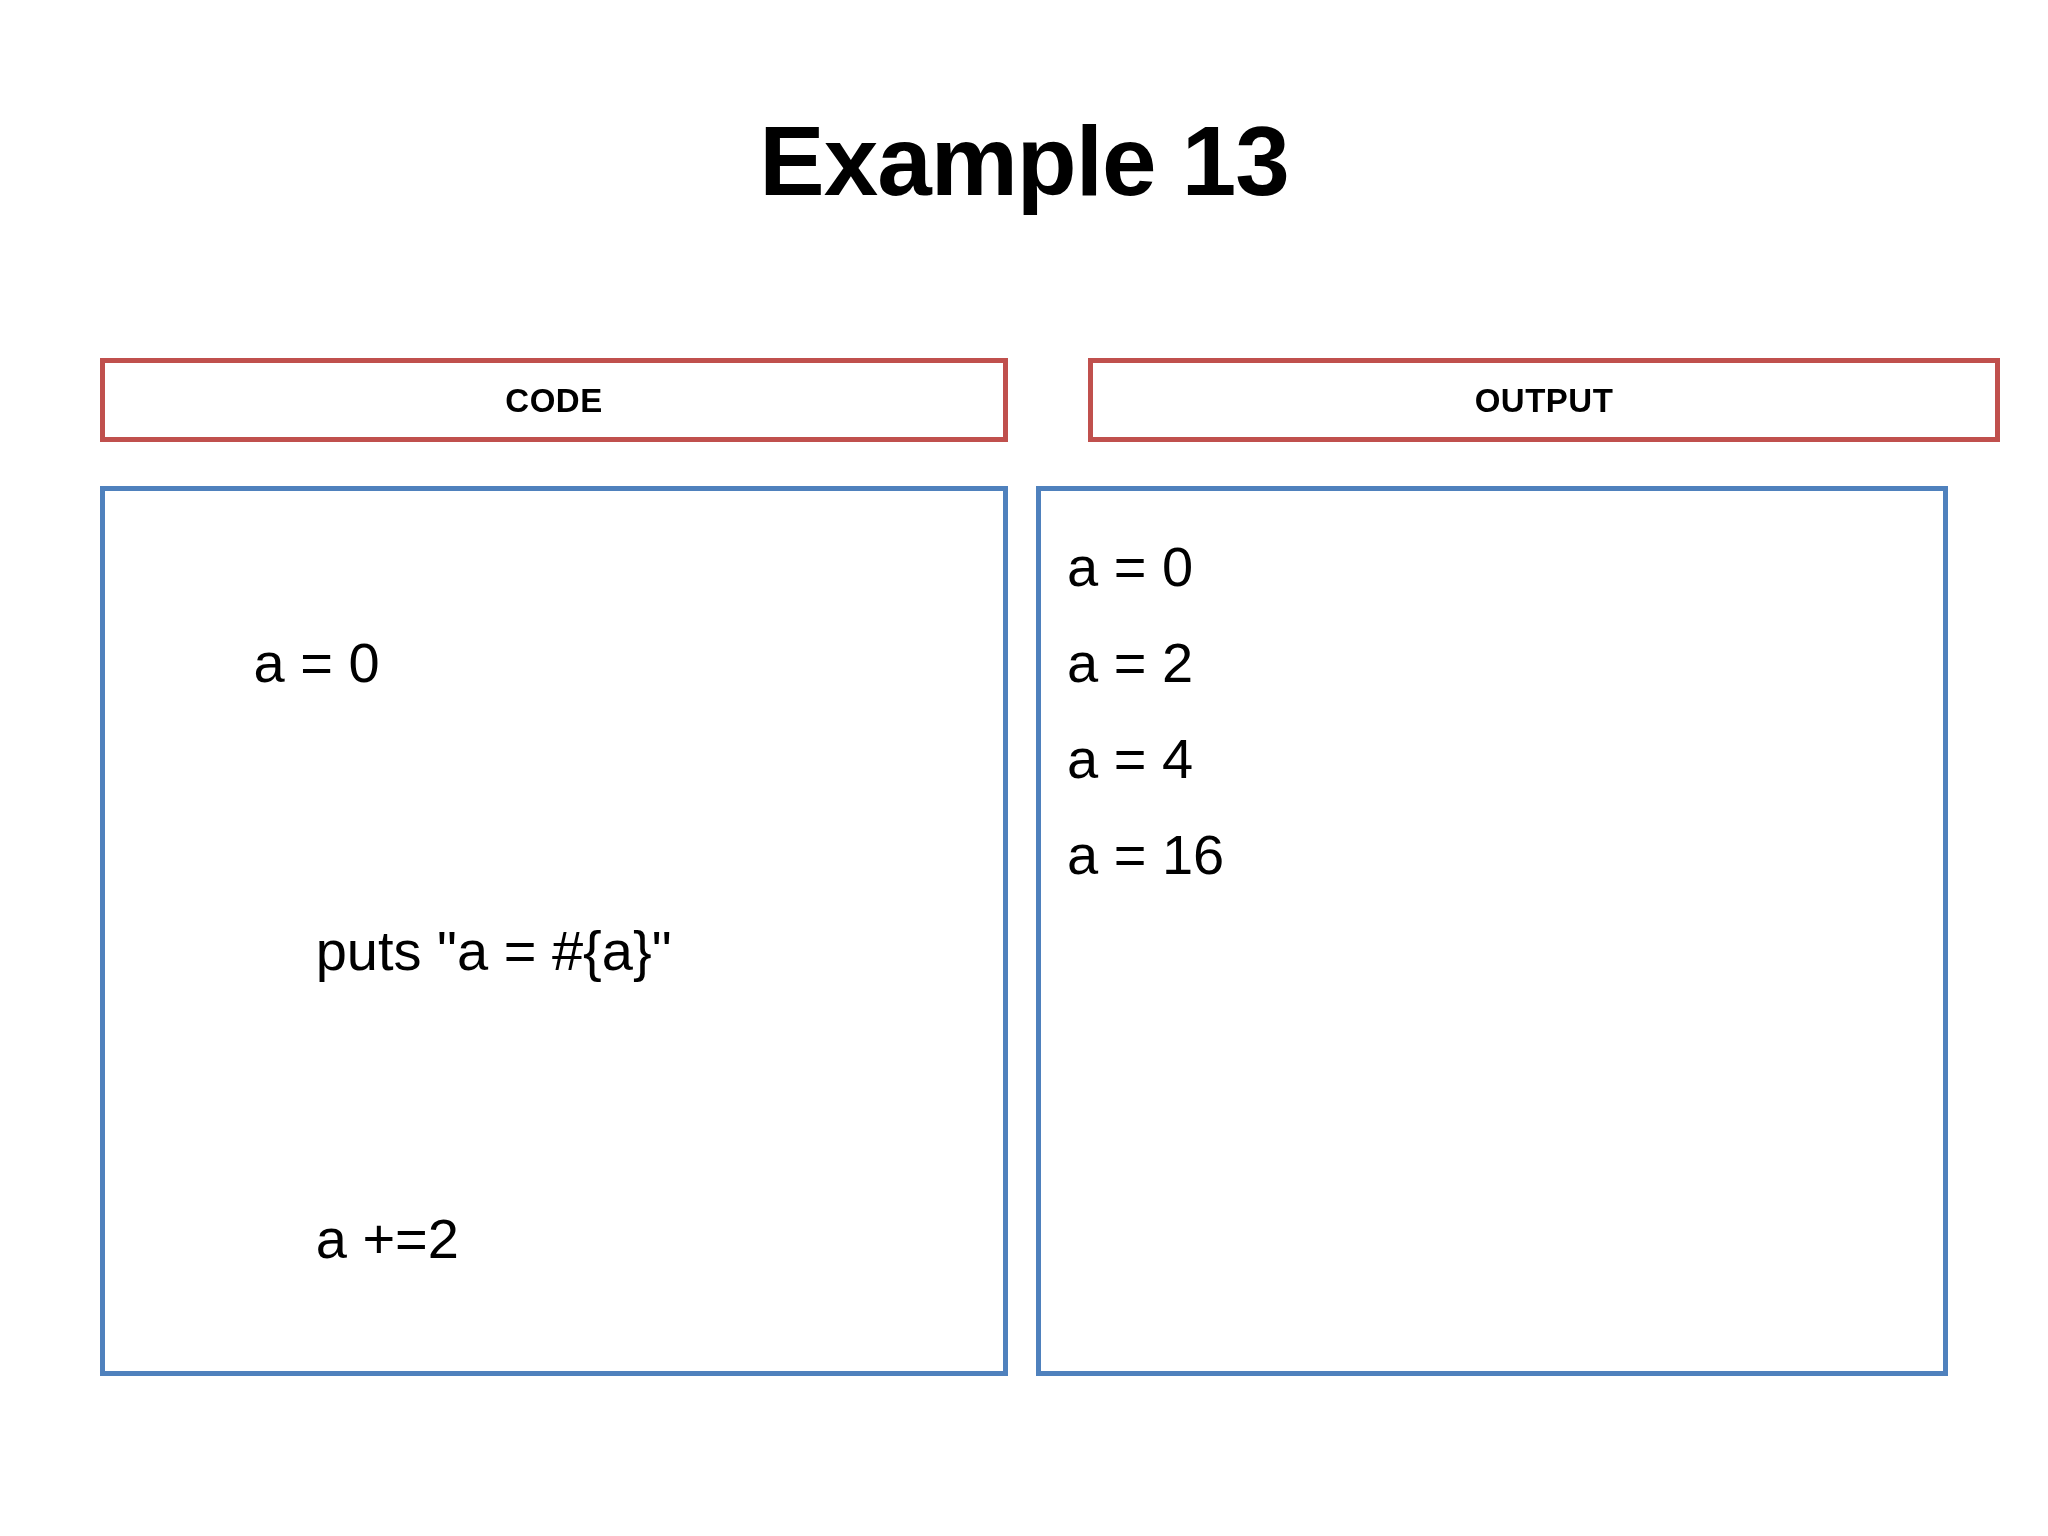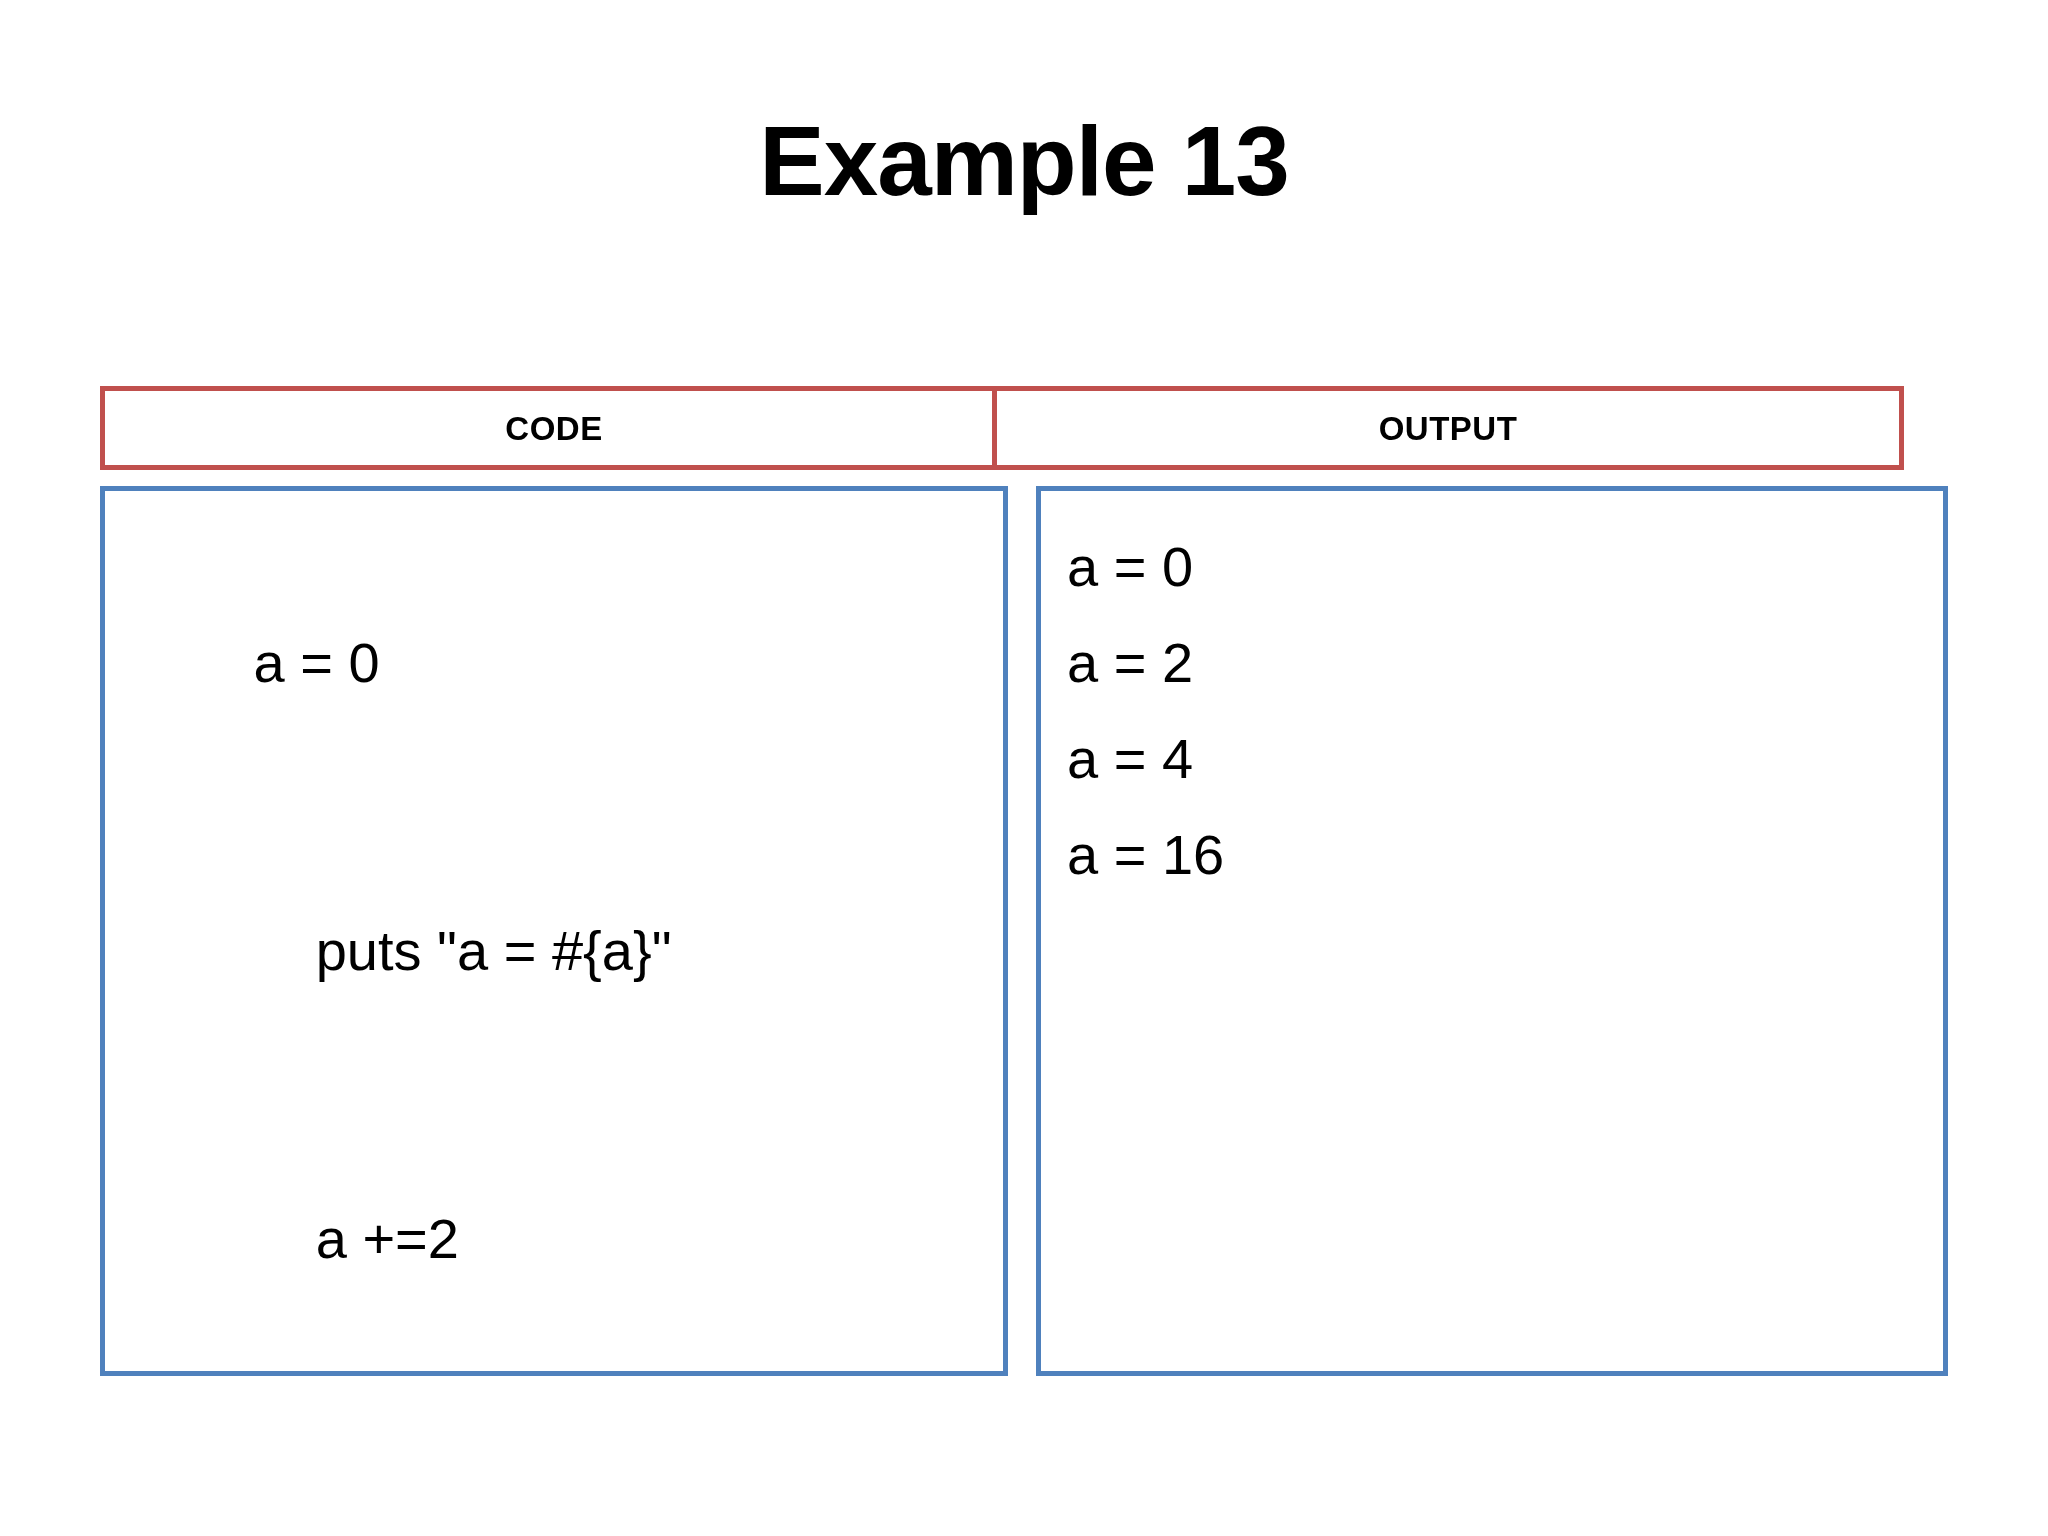--- a/index.html
+++ b/index.html
@@ -42,31 +42,30 @@
   .header-bar {
     position: absolute;
     top: 358px;
     height: 84px;
     box-sizing: border-box;
     border: 5px solid #C0504D;
     background: #ffffff;
     display: flex;
     align-items: center;
     justify-content: center;
-    margin-top: 28px;
   }
   .header-bar .hdr-label {
     font-size: 33px;
     font-weight: bold;
     letter-spacing: 0.5px;
     color: #000000;
     line-height: 1;
   }
   #header-code   { left: 100px;  width: 908px; }
-  #header-output { left: 992px; width: 912px; }
+  #header-output { left: 1088px; width: 912px; }
 
   
   .content-box {
     position: absolute;
     top: 486px;
     height: 890px;
     box-sizing: border-box;
     border: 5px solid #4F81BD;
     background: #ffffff;
     padding-left: 8px;

